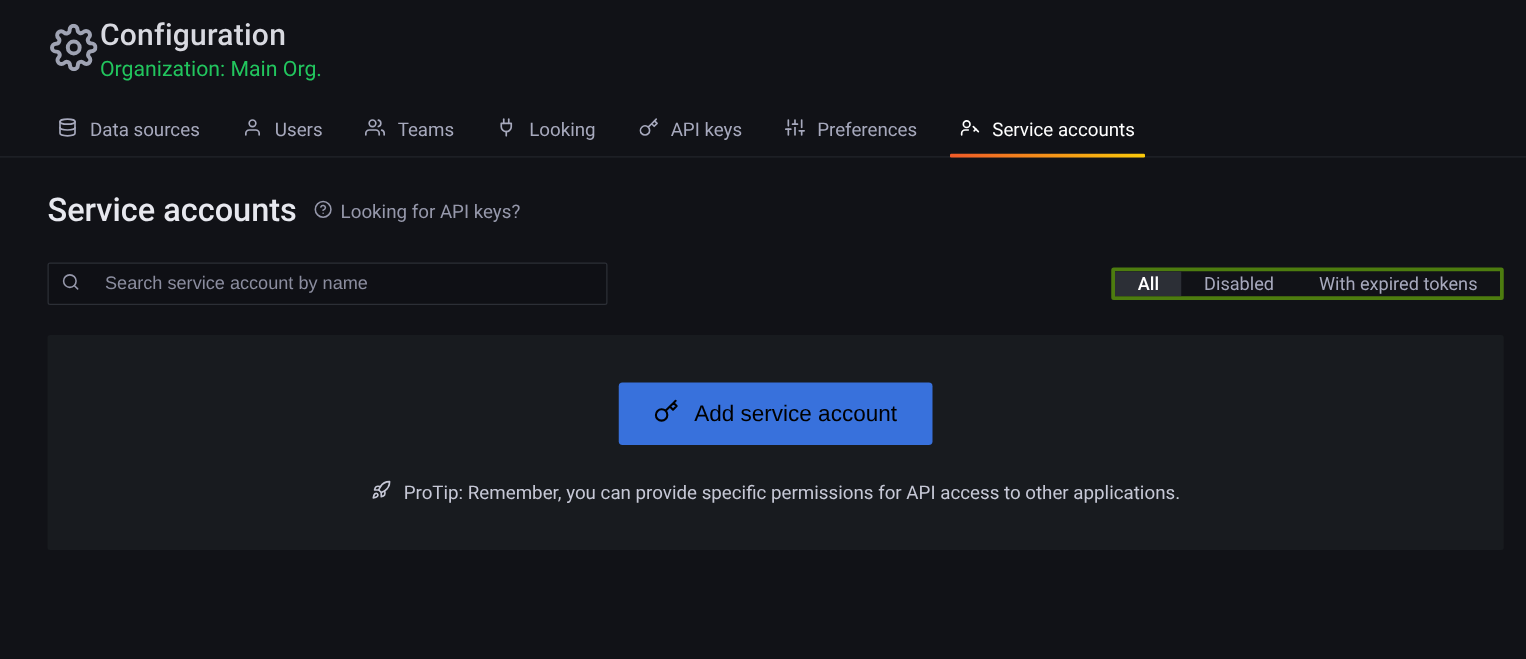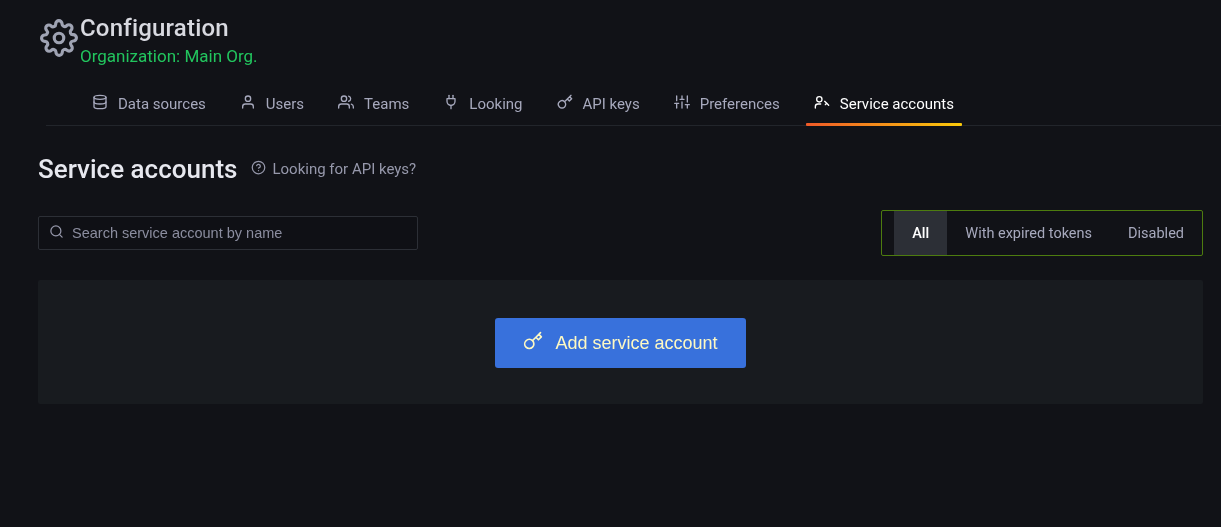--- a/index.html
+++ b/index.html
@@ -36,21 +36,20 @@
     .page-subtitle {
       font-size: 17px;
       color: #22c55e;
     }
     .tabs {
       display: flex;
       gap: 34px;
       padding: 26px 0 0 46px;
       border-bottom: 1px solid #22252b;
       height: 60px;
-      margin-left: 46px;
     }
     .tab {
       display: flex;
       align-items: center;
       gap: 10px;
       color: #a7a9bd;
       font-size: 15px;
       padding-bottom: 10px;
       cursor: pointer;
       position: relative;
@@ -88,45 +87,44 @@
     .helplink svg { width: 15px; height: 15px; }
     .row-controls {
       display: flex;
       justify-content: space-between;
       align-items: center;
       margin-top: 26px;
     }
     .search-wrap {
       display: flex;
       align-items: center;
-      gap: 8px;
+      gap: 20px;
       background: #0f1015;
       border: 1px solid #2c2f36;
       border-radius: 2px;
-      width: 380px;
+      width: 448px;
       height: 34px;
       padding: 0 10px;
     }
     .search-wrap svg { width: 15px; height: 15px; color: #9698ab; flex: none; }
     .search-input {
       flex: 1;
       background: transparent;
       border: none;
       outline: none;
       color: #c9cbdd;
       font-size: 14.5px;
     }
     .search-input::placeholder { color: #8b8d9f; }
     .filter-group {
       display: flex;
-      border: 1px solid #4d7c0f;
+      border: 3px solid #4d7c0f;
       border-radius: 2px;
-      height: 46px;
+      height: 26px;
       overflow: hidden;
-      padding-left: 12px;
     }
     .filter-btn {
       padding: 0 18px;
       display: flex;
       align-items: center;
       color: #a7a9bd;
       font-size: 14.5px;
       cursor: pointer;
     }
     .filter-btn.active {
@@ -147,21 +145,21 @@
     .empty-msg {
       font-style: italic;
       color: #b7b9c9;
       font-size: 15px;
     }
     .primary-btn {
       display: flex;
       align-items: center;
       gap: 12px;
       background: #3871dc;
-      color: #fef9c3;
+      color: #000000;
       border: none;
       border-radius: 3px;
       height: 50px;
       padding: 0 28px;
       font-size: 18px;
       font-weight: 500;
       cursor: pointer;
     }
     .primary-btn svg { width: 20px; height: 20px; }
     .protip {
@@ -270,26 +268,35 @@
   <div class="row-controls">
     <div class="search-wrap">
       <span><svg viewBox="0 0 24 24" fill="none" stroke="currentColor" stroke-width="2" stroke-linecap="round" stroke-linejoin="round">
             <circle cx="11" cy="11" r="8"></circle>
             <line x1="21" y1="21" x2="16.65" y2="16.65"></line>
           </svg></span>
       <input class="search-input" type="text" placeholder="Search service account by name" style="">
     </div>
     <div class="filter-group">
       <div class="filter-btn active">All</div>
+      <div class="filter-btn">Disabled</div>
       <div class="filter-btn">With expired tokens</div>
-      <div class="filter-btn">Disabled</div>
     </div>
   </div>
 
   <div class="empty-panel">
     <button class="primary-btn">
       <span><svg viewBox="0 0 24 24" fill="none" stroke="currentColor" stroke-width="2" stroke-linecap="round" stroke-linejoin="round">
             <path d="M21 2l-2 2m-7.61 7.61a5.5 5.5 0 1 1-7.778 7.778 5.5 5.5 0 0 1 7.777-7.777zm0 0L15.5 7.5m0 0l3 3L22 7l-3-3m-3.5 3.5L19 4"></path>
           </svg></span>
       <span>Add service account</span>
     </button>
+    <div class="protip">
+      <span><svg viewBox="0 0 24 24" fill="none" stroke="currentColor" stroke-width="2" stroke-linecap="round" stroke-linejoin="round">
+            <path d="M4.5 16.5c-1.5 1.26-2 5-2 5s3.74-.5 5-2c.71-.84.7-2.13-.09-2.91a2.18 2.18 0 0 0-2.91-.09z"></path>
+            <path d="M12 15l-3-3a22 22 0 0 1 2-3.95A12.88 12.88 0 0 1 22 2c0 2.72-.78 7.5-6 11a22.35 22.35 0 0 1-4 2z"></path>
+            <path d="M9 12H4s.55-3.03 2-4c1.62-1.08 5 0 5 0"></path>
+            <path d="M12 15v5s3.03-.55 4-2c1.08-1.62 0-5 0-5"></path>
+          </svg></span>
+      <span>ProTip: Remember, you can provide specific permissions for API access to other applications.</span>
+    </div>
   </div>
 </div>
 
 </body></html>

